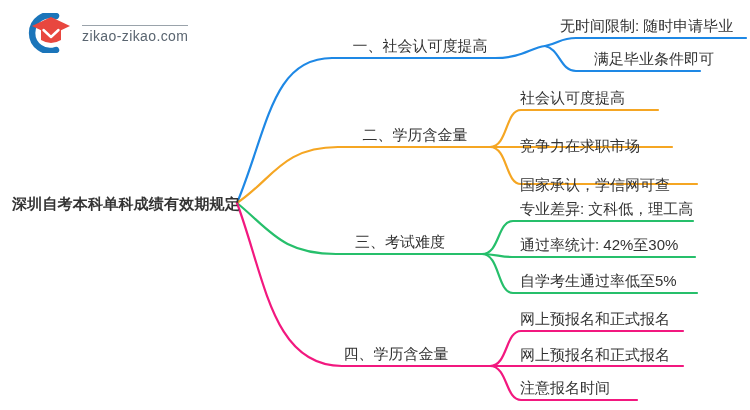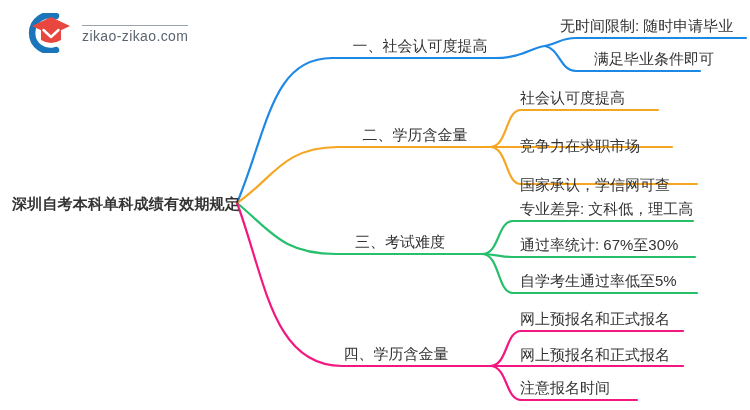--- a/index.html
+++ b/index.html
@@ -75,18 +75,18 @@
 <div class="label branch-label" style="left:396px; top:345px;">四、学历含金量</div>
 
 <div class="label child-label" style="left:560px; top:17px;">无时间限制: 随时申请毕业</div>
 <div class="label child-label" style="left:572px; top:50px;margin-left:22px;">满足毕业条件即可</div>
 
 <div class="label child-label" style="left:520px; top:89px;">社会认可度提高</div>
 <div class="label child-label" style="left:520px; top:127px;margin-top:10px;">竞争力在求职市场</div>
 <div class="label child-label" style="left:520px; top:152px;margin-top:24px;">国家承认，学信网可查</div>
 
 <div class="label child-label" style="left:520px; top:200px;">专业差异: 文科低，理工高</div>
-<div class="label child-label" style="left:520px; top:236px;">通过率统计: 67%至30%</div>
+<div class="label child-label" style="left:520px; top:236px;">通过率统计: 42%至30%</div>
 <div class="label child-label" style="left:520px; top:272px;">自学考生通过率低至5%</div>
 
 <div class="label child-label" style="left:520px; top:310px;">网上预报名和正式报名</div>
 <div class="label child-label" style="left:520px; top:346px;">网上预报名和正式报名</div>
 <div class="label child-label" style="left:520px; top:379px;">注意报名时间</div>
 
 </body></html>

